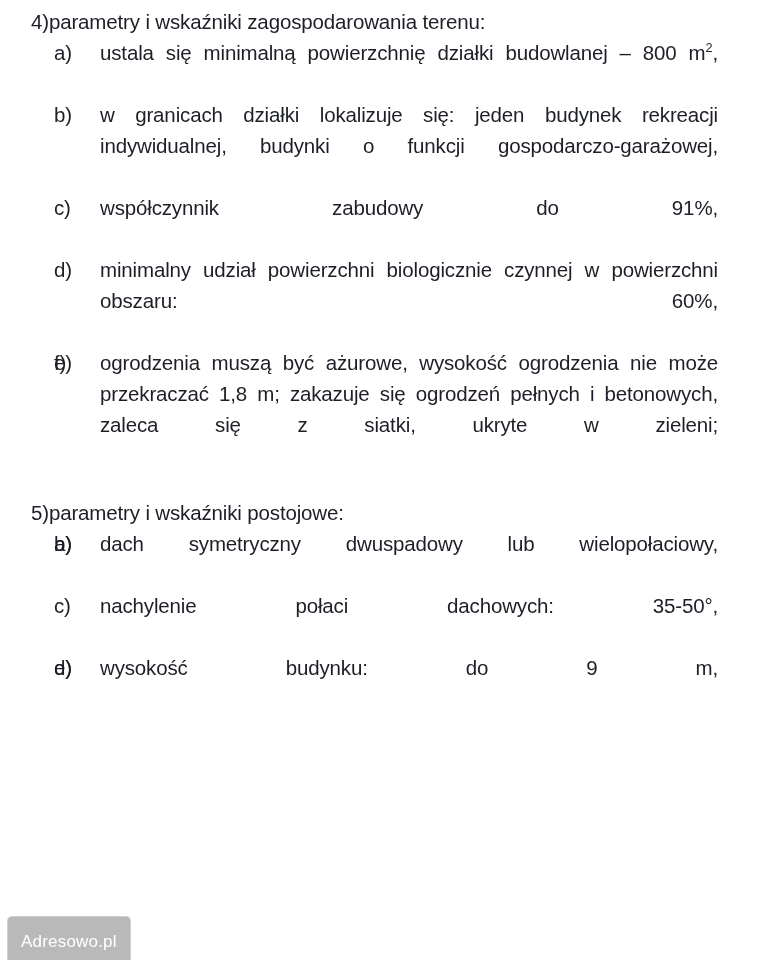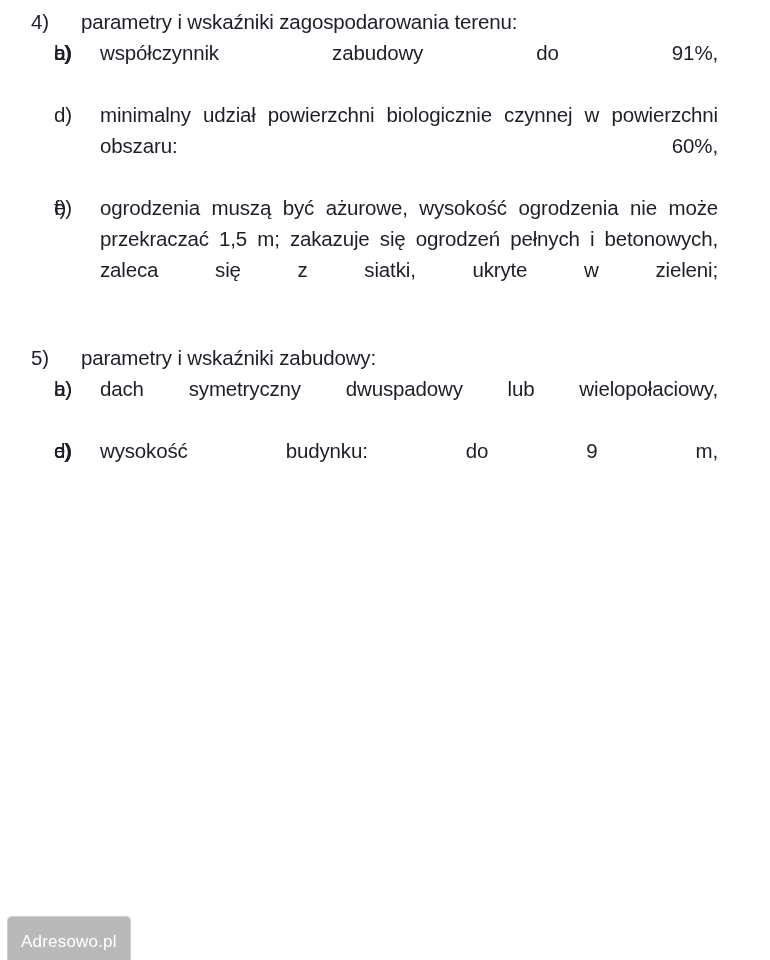--- a/index.html
+++ b/index.html
@@ -44,21 +44,20 @@
     line-height: 31px;
     letter-spacing: -0.15px;
     font-weight: 400;
   }
   .section-num {
     flex: 0 0 auto;
     white-space: pre;
   }
   .section-title {
     flex: 1 1 auto;
-    margin-left: 32px;
   }
 
   
   .letter-list {
     margin: 0;
     padding: 0;
     list-style: none;
   }
   .letter-item {
     position: relative;
@@ -126,67 +125,70 @@
     <div class="section">
       <div class="section-heading">
         <span class="section-num">4)</span>
         <span class="section-title">parametry i wskaźniki zagospodarowania terenu:</span>
       </div>
 
       <ul class="letter-list">
 
         <li class="letter-item">
           <span class="letter-marker">a)</span>
+          <span class="letter-text"><span>ustala się minimalną powierzchnię działki budowlanej – 800 m</span><sup class="sup-unit">2</sup><span>,</span></span>
         </li>
 
         <li class="letter-item">
           <span class="letter-marker">b)</span>
+          <span class="letter-text">w granicach działki lokalizuje się: jeden budynek rekreacji indywidualnej, budynki o funkcji gospodarczo-garażowej,</span>
         </li>
 
         <li class="letter-item">
           <span class="letter-marker">c)</span>
           <span class="letter-text">współczynnik zabudowy do 91%,</span>
         </li>
 
         <li class="letter-item">
           <span class="letter-marker">d)</span>
           <span class="letter-text">minimalny udział powierzchni biologicznie czynnej w powierzchni obszaru: 60%,</span>
         </li>
 
         <li class="letter-item">
           <span class="letter-marker">e)</span>
         </li>
 
         <li class="letter-item">
           <span class="letter-marker">f)</span>
-          <span class="letter-text">ogrodzenia muszą być ażurowe, wysokość ogrodzenia nie może przekraczać 1,5 m; zakazuje się ogrodzeń pełnych i betonowych, zaleca się z siatki, ukryte w zieleni;</span>
+          <span class="letter-text">ogrodzenia muszą być ażurowe, wysokość ogrodzenia nie może przekraczać 1,8 m; zakazuje się ogrodzeń pełnych i betonowych, zaleca się z siatki, ukryte w zieleni;</span>
         </li>
 
       </ul>
     </div>
 
     <div class="section">
       <div class="section-heading">
         <span class="section-num">5)</span>
-        <span class="section-title">parametry i wskaźniki zabudowy:</span>
+        <span class="section-title">parametry i wskaźniki postojowe:</span>
       </div>
 
       <ul class="letter-list">
 
         <li class="letter-item">
           <span class="letter-marker">a)</span>
         </li>
 
         <li class="letter-item">
           <span class="letter-marker">b)</span>
           <span class="letter-text">dach symetryczny dwuspadowy lub wielopołaciowy,</span>
         </li>
 
         <li class="letter-item">
           <span class="letter-marker">c)</span>
+          <span class="letter-text">nachylenie połaci dachowych: 35-50°,</span>
         </li>
 
         <li class="letter-item">
           <span class="letter-marker">d)</span>
         </li>
 
         <li class="letter-item">
           <span class="letter-marker">e)</span>
           <span class="letter-text">wysokość budynku: do 9 m,</span>
         </li>

